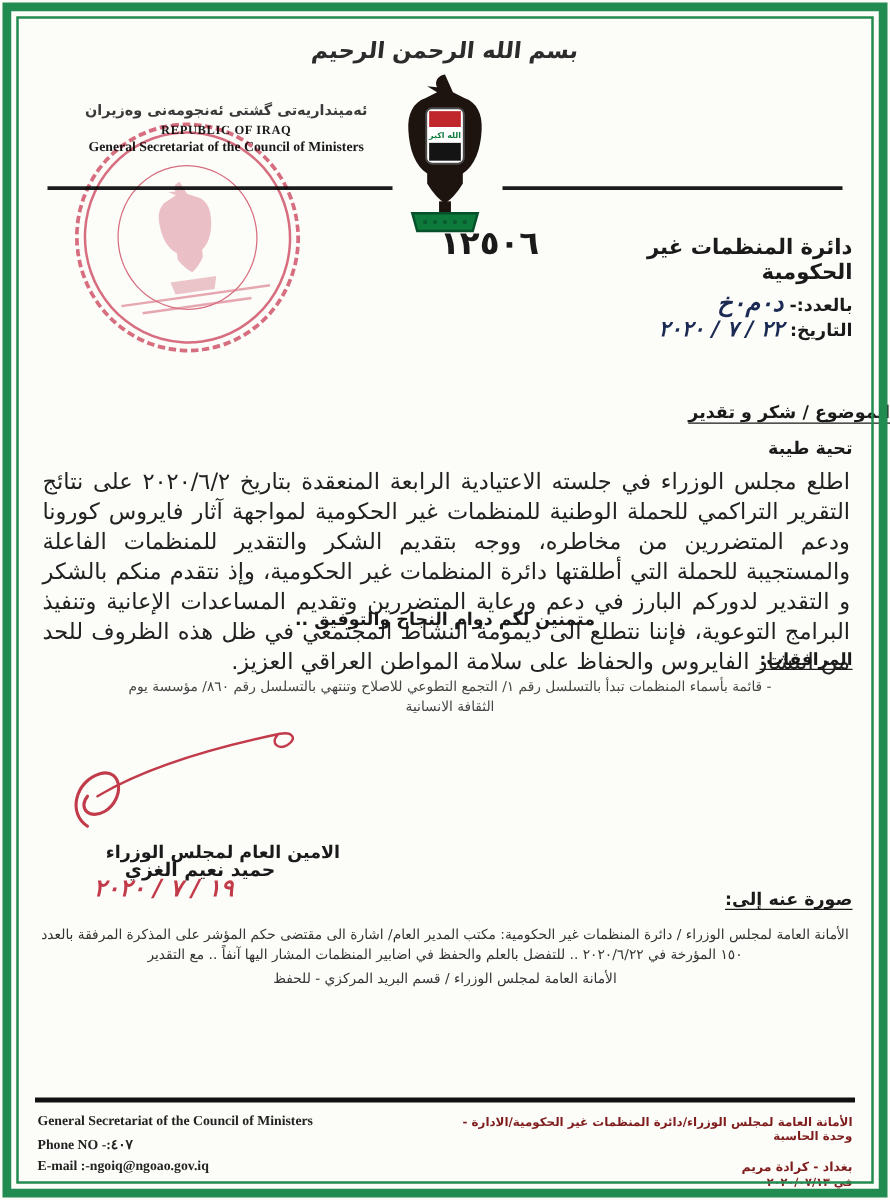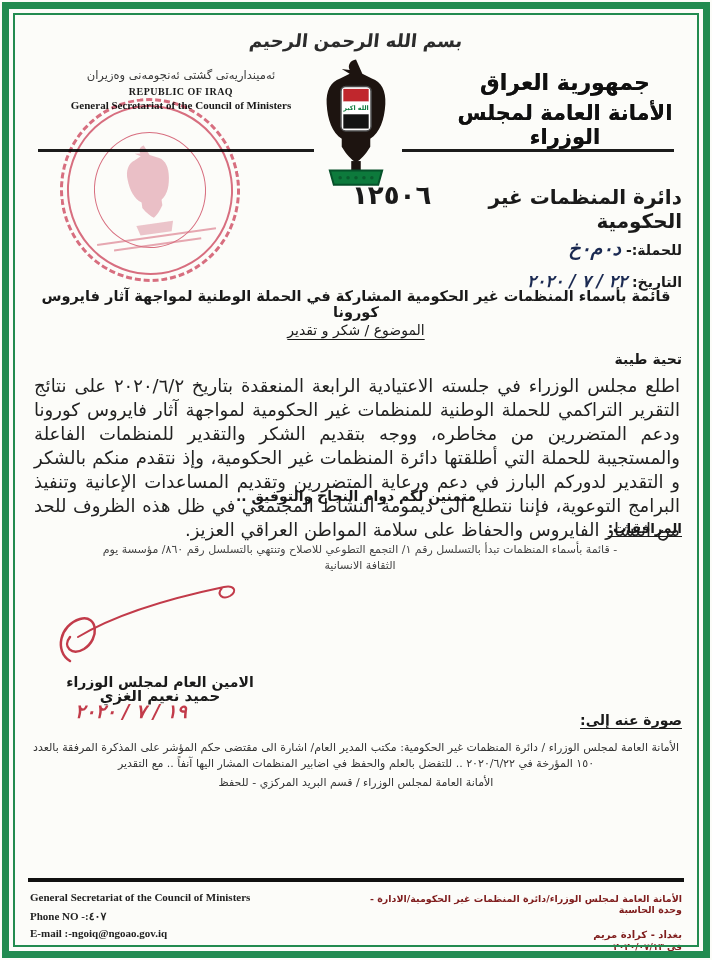--- a/index.html
+++ b/index.html
@@ -11,21 +11,21 @@
   *{margin:0;padding:0;box-sizing:border-box;}
   body{background:#777;font-family:"DejaVu Sans",sans-serif;}
   .page{position:relative;width:712px;height:960px;background:#fcfcf9;margin:0 auto;overflow:hidden;color:#1a1a1a;}
   .frame-outer{position:absolute;inset:2px;border:7px solid var(--frame-green);pointer-events:none;z-index:40;}
   .frame-inner{position:absolute;inset:13px;border:2px solid var(--frame-green);pointer-events:none;z-index:40;}
 
   
   .bismillah{position:absolute;top:30px;left:0;width:100%;text-align:center;font-size:18px;font-weight:bold;color:#2c2c2c;transform:skewX(-6deg);letter-spacing:1px;}
   .hdr-left{position:absolute;top:66px;left:45px;width:272px;text-align:center;line-height:1.25;}
   .hdr-left .ku1{font-size:17px;font-weight:bold;color:#222;}
-  .hdr-left .ku2{font-size:11.5px;font-weight:normal;color:#3a3a3a;margin-top:2px;}
+  .hdr-left .ku2{font-size:11.5px;font-weight:bold;color:#3a3a3a;margin-top:15px;}
   .hdr-left .en1{font-size:10px;font-weight:bold;letter-spacing:.5px;margin-top:4px;font-family:"Liberation Serif",serif;}
   .hdr-left .en2{font-size:11px;font-weight:bold;font-family:"Liberation Serif",serif;}
   .hdr-right{position:absolute;top:70px;right:32px;width:230px;text-align:center;direction:rtl;}
   .hdr-right .ar1{font-size:22px;font-weight:bold;color:#101010;text-shadow:0 0 .6px #333;}
   .hdr-right .ar2{font-size:21px;font-weight:bold;color:#101010;margin-top:6px;text-shadow:0 0 .6px #333;}
   .rule{position:absolute;height:3px;background:#1c1c1c;top:149px;}
   .rule.left{left:38px;width:276px;}
   .rule.right{left:402px;width:272px;}
   .emblem{position:absolute;top:58px;left:316px;width:80px;height:130px;z-index:5;}
 
@@ -33,44 +33,44 @@
   .stamp{position:absolute;top:98px;left:60px;width:180px;height:184px;z-index:10;opacity:.8;mix-blend-mode:multiply;transform:rotate(-8deg);}
   .stamp .ring-o{position:absolute;inset:0;border:3px dashed var(--stamp-red);border-radius:50%;}
   .stamp .ring-m{position:absolute;inset:7px;border:2px solid var(--stamp-red);border-radius:50%;}
   .stamp .ring-i{position:absolute;inset:34px;border:1.5px solid var(--stamp-red);border-radius:50%;}
   .stamp svg{position:absolute;top:46px;left:58px;width:64px;height:92px;opacity:.75;}
   .stamp .squig{position:absolute;left:30px;right:30px;height:2px;background:var(--stamp-red);opacity:.6;}
 
   
   .refblock{position:absolute;top:180px;right:30px;width:330px;direction:rtl;text-align:right;}
   .ref-row1{display:flex;direction:rtl;align-items:baseline;gap:26px;}
-  .dept{font-size:20px;font-weight:bold;}
+  .dept{font-size:17px;font-weight:bold;}
   .refno{font-size:26px;font-weight:bold;letter-spacing:3px;}
   .ref-row2{margin-top:4px;font-size:14px;font-weight:bold;}
-  .ref-row3{margin-top:12px;font-size:14px;font-weight:bold;}
+  .ref-row3{margin-top:0;font-size:14px;font-weight:bold;}
   .hand-blue{font-weight:bold;color:var(--ink-blue);font-style:italic;letter-spacing:3px;font-size:19px;}
 
   
   .subject-title{position:absolute;top:288px;left:36px;width:640px;text-align:center;direction:rtl;font-size:14.5px;font-weight:bold;}
-  .subject-line{position:absolute;top:322px;left:0;width:100%;text-align:center;direction:rtl;font-size:14px;font-weight:normal;}
+  .subject-line{position:absolute;top:322px;left:0;width:100%;direction:rtl;font-size:14px;font-weight:bold;}
   .subject-line span{text-decoration:underline;text-underline-offset:4px;}
   .greeting{position:absolute;top:351px;right:30px;direction:rtl;font-size:14px;font-weight:bold;}
 
   
   .bodytext{position:absolute;top:374px;left:34px;width:646px;direction:rtl;text-align:justify;font-size:18px;line-height:24px;color:#222;}
   .closing{position:absolute;top:488px;left:0;width:100%;text-align:center;direction:rtl;font-size:14px;font-weight:bold;}
 
   
   .attach-label{position:absolute;top:520px;right:30px;direction:rtl;font-size:13.5px;font-weight:bold;text-decoration:underline;text-underline-offset:3px;}
   .attach-text{position:absolute;top:542px;left:90px;width:540px;direction:rtl;text-align:center;font-size:11px;line-height:16px;color:#444;}
 
   
   .sig-svg{position:absolute;top:583px;left:48px;width:215px;height:90px;}
   .sig-name{position:absolute;top:651px;left:60px;width:200px;text-align:center;direction:rtl;font-size:15px;font-weight:bold;margin-top:36px;}
-  .sig-title{position:absolute;top:674px;left:48px;width:224px;text-align:center;direction:rtl;font-size:14px;font-weight:bold;}
+  .sig-title{position:absolute;top:674px;left:48px;width:224px;direction:rtl;font-size:14px;font-weight:bold;}
   .sig-date{position:absolute;top:700px;left:36px;width:190px;text-align:center;direction:rtl;font-size:19px;font-weight:bold;color:var(--signature-red);letter-spacing:4px;font-style:italic;}
 
   
   .cc-label{position:absolute;top:712px;right:30px;direction:rtl;font-size:14px;font-weight:bold;text-decoration:underline;text-underline-offset:3px;}
   .cc-text{position:absolute;top:740px;left:28px;width:656px;direction:rtl;text-align:center;font-size:11px;line-height:16px;color:#333;}
   .cc-text .l2{margin-top:3px;}
 
   
   .footer-rule{position:absolute;top:878px;left:28px;width:656px;height:4px;background:#111;}
   .ftr-en{position:absolute;top:890px;left:30px;width:250px;font-family:"Liberation Serif",serif;font-weight:bold;font-size:11px;line-height:14px;color:#222;}
@@ -89,24 +89,20 @@
   <div class="frame-inner"></div>
 
   <div class="bismillah">بسم الله الرحمن الرحيم</div>
 
   <div class="hdr-left">
     <div class="ku2">ئەمینداریەتی گشتی ئەنجومەنی وەزیران</div>
     <div class="en1">REPUBLIC OF IRAQ</div>
     <div class="en2">General Secretariat of the Council of Ministers</div>
   </div>
 
-  <div class="hdr-right">
-    <div class="ar1">جمهورية العراق</div>
-    <div class="ar2">الأمانة العامة لمجلس الوزراء</div>
-  </div>
 
   <div class="rule left"></div>
   <div class="rule right"></div>
 
   <svg class="emblem" viewBox="0 0 100 164">
     <path d="M50 2 C43 3 39 9 42 15 L32 14 L42 20 L30 26 C18 30 12 42 13 58 C14 78 20 94 32 102 L32 112 C38 122 44 128 50 132 C56 128 62 122 68 112 L68 102 C80 94 86 78 87 58 C88 42 82 30 70 26 L58 20 Z" fill="#1d1410"></path>
     <rect x="31" y="36" width="38" height="56" rx="6" fill="#fff" stroke="#4a4a4a" stroke-width="2"></rect>
     <rect x="34" y="39" width="32" height="16" fill="#c0272d"></rect>
     <rect x="34" y="55" width="32" height="16" fill="#ffffff"></rect>
     <text x="50" y="66" font-size="8" text-anchor="middle" fill="#0d7a3c" font-weight="bold">الله اكبر</text>
@@ -131,30 +127,29 @@
     <div class="squig" style="top:138px;"></div>
     <div class="squig" style="top:146px;left:46px;right:46px;"></div>
   </div>
 
   <div class="refblock">
     <div class="ref-row1">
       <span class="dept">دائرة المنظمات غير الحكومية</span>
       <span class="refno">١٢٥٠٦</span>
     </div>
     <div class="ref-row2">
-      <span>للحملة:-</span>
+      <span>بالعدد:-</span>
       <span class="hand-blue">د٠م٠خ</span>
     </div>
     <div class="ref-row3">
       <span>التاريخ:</span>
       <span class="hand-blue" style="font-size:17px;">٢٢ / ٧ / ٢٠٢٠</span>
     </div>
   </div>
 
-  <div class="subject-title">قائمة بأسماء المنظمات غير الحكومية المشاركة في الحملة الوطنية لمواجهة آثار فايروس كورونا</div>
   <div class="subject-line"><span>الموضوع / شكر و تقدير</span></div>
   <div class="greeting">تحية طيبة</div>
 
   <div class="bodytext">اطلع مجلس الوزراء في جلسته الاعتيادية الرابعة المنعقدة بتاريخ ٢٠٢٠/٦/٢ على نتائج التقرير التراكمي للحملة الوطنية للمنظمات غير الحكومية لمواجهة آثار فايروس كورونا ودعم المتضررين من مخاطره، ووجه بتقديم الشكر والتقدير للمنظمات الفاعلة والمستجيبة للحملة التي أطلقتها دائرة المنظمات غير الحكومية، وإذ نتقدم منكم بالشكر و التقدير لدوركم البارز في دعم ورعاية المتضررين وتقديم المساعدات الإعانية وتنفيذ البرامج التوعوية، فإننا نتطلع الى ديمومة النشاط المجتمعي في ظل هذه الظروف للحد من انتشار الفايروس والحفاظ على سلامة المواطن العراقي العزيز.</div>
   <div class="closing">متمنين لكم دوام النجاح والتوفيق ..</div>
 
   <div class="attach-label">المرافقات:</div>
   <div class="attach-text">- قائمة بأسماء المنظمات تبدأ بالتسلسل رقم ١/ التجمع التطوعي للاصلاح وتنتهي بالتسلسل رقم ٨٦٠/ مؤسسة يوم الثقافة الانسانية</div>
 
   <svg class="sig-svg" viewBox="0 0 215 90">

